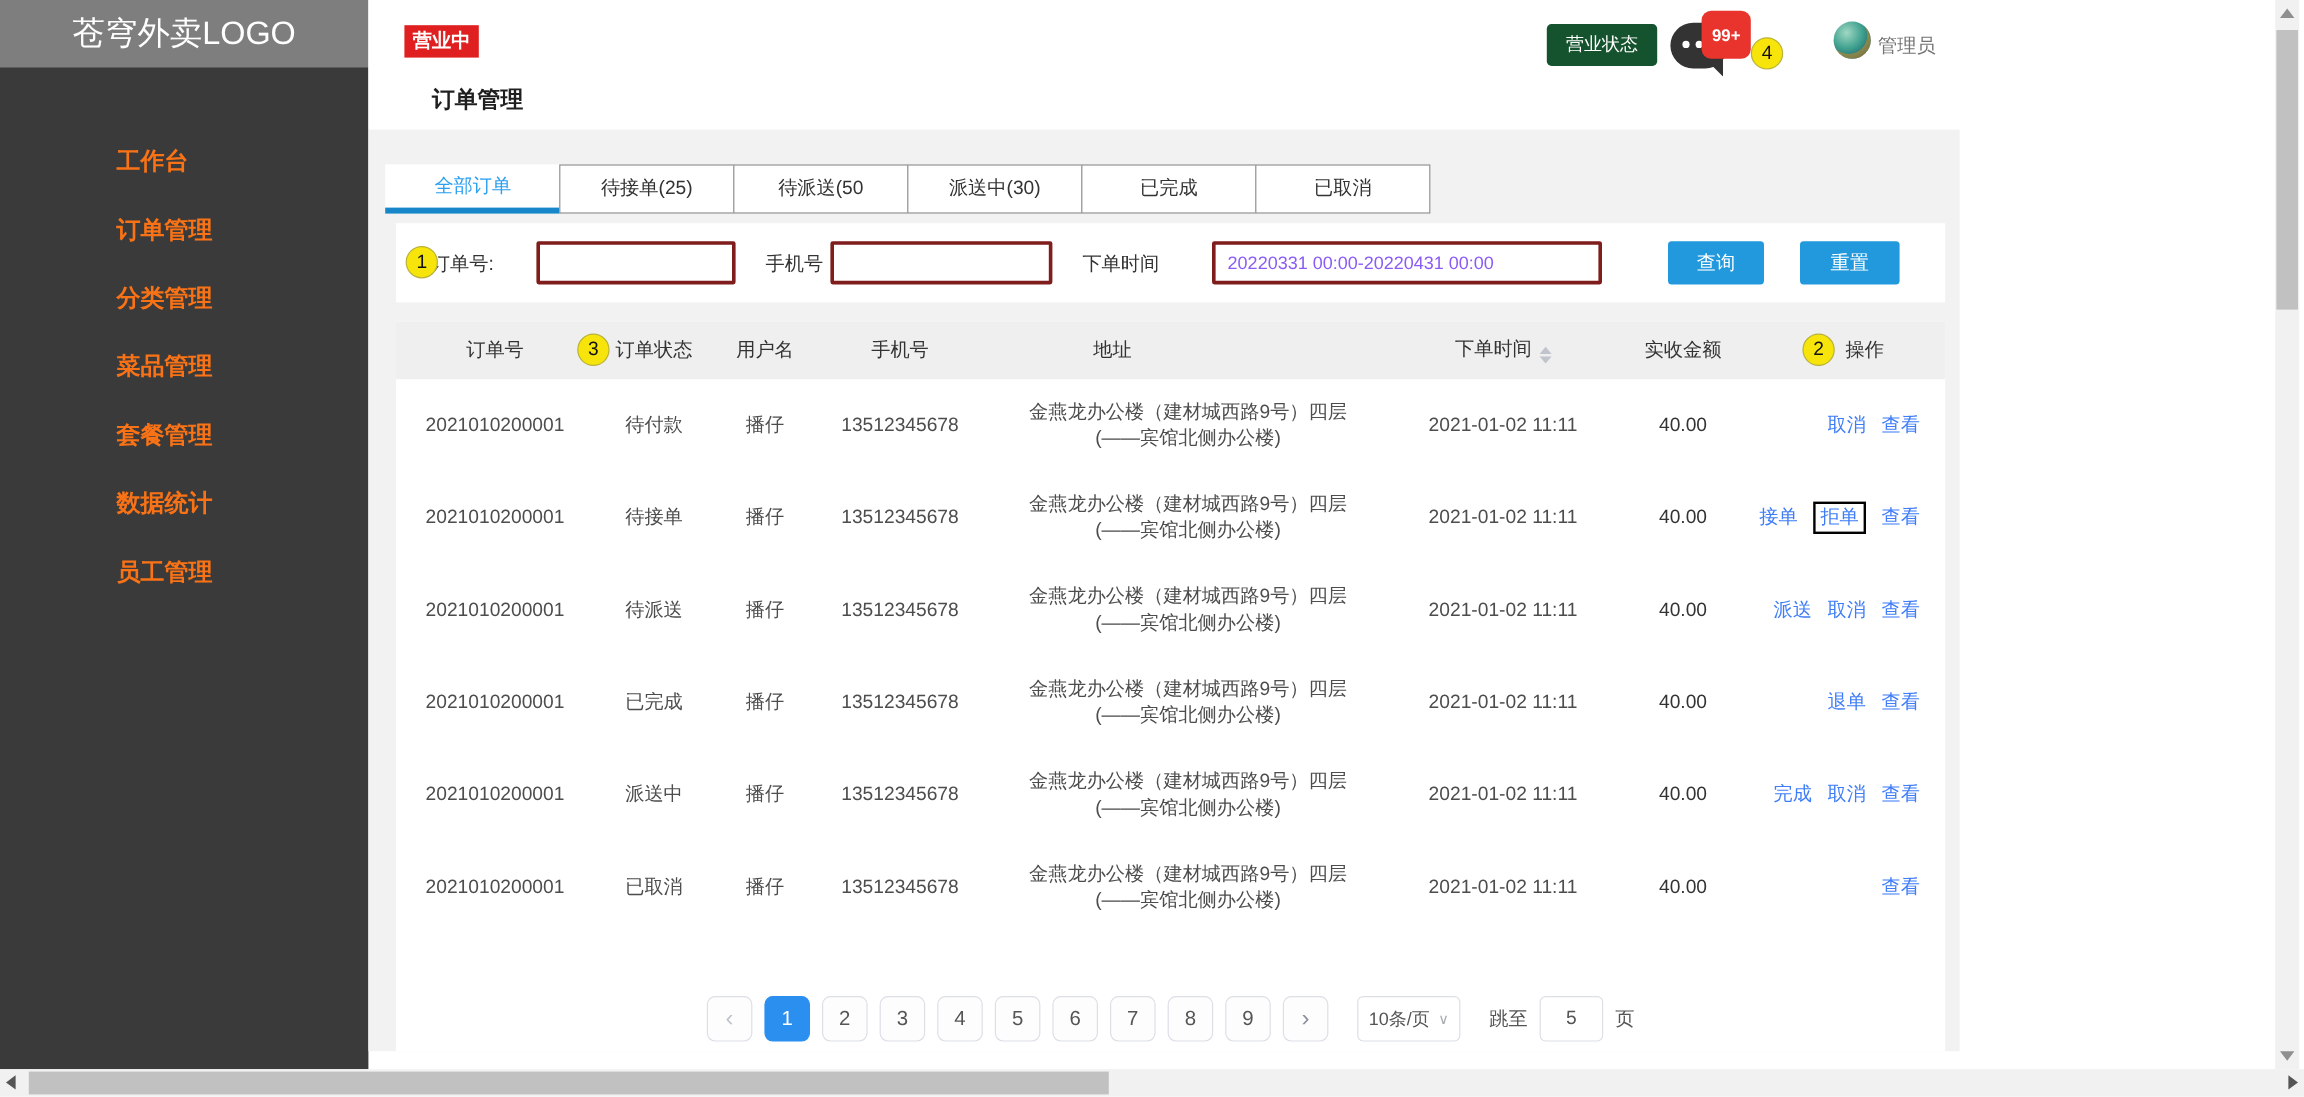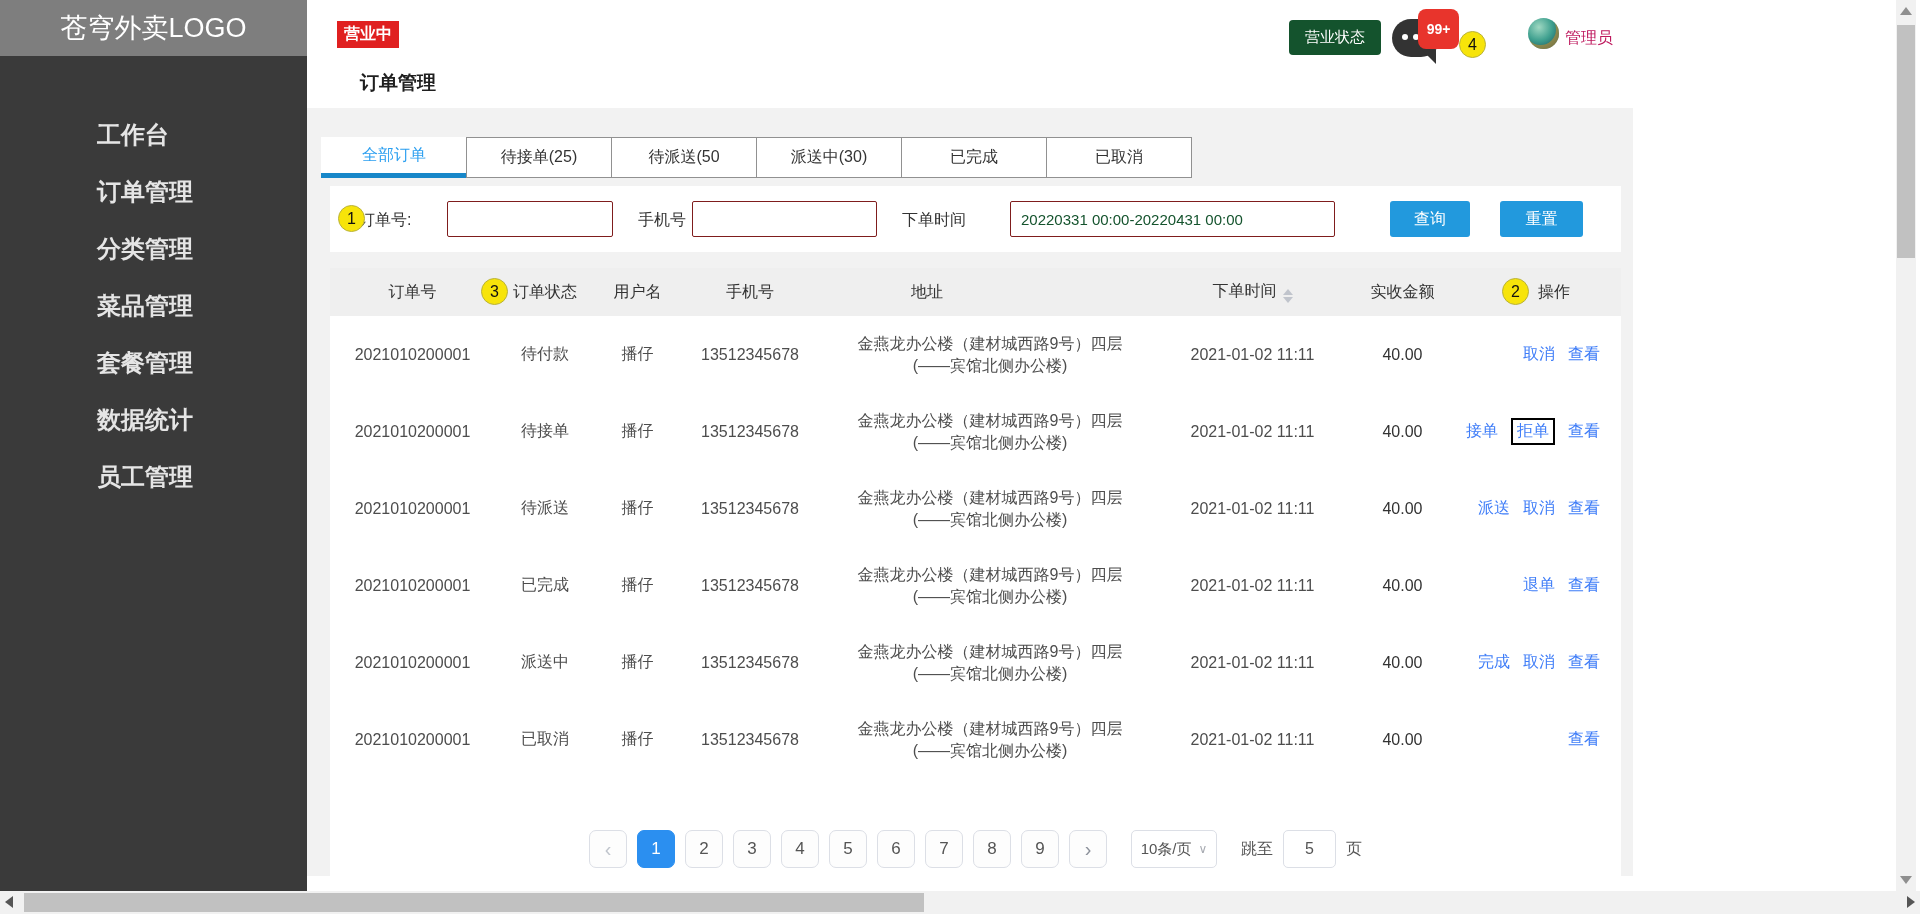--- a/index.html
+++ b/index.html
@@ -7,61 +7,61 @@
   body {
     position:relative; overflow:hidden; background:#ffffff;
     font-family:"Liberation Sans","DejaVu Sans",sans-serif; color:#333;
   }
   
   #logo-header{ position:absolute; left:0; top:0; width:307px; height:56px; background:#7e7e7e;
     color:#fff; display:flex; align-items:center; justify-content:center; font-size:27px; }
   #sidebar{ position:absolute; left:0; top:56px; width:307px; height:835px; background:#3a3a3a; }
   #menu{ position:absolute; top:50px; left:0; right:0; }
   .menu-item{ height:57px; display:flex; align-items:center; padding-left:97px;
-    color:#e5e5e5; font-weight:bold; font-size:24px; cursor:pointer; }
+    color:#f97316; font-weight:bold; font-size:20px; cursor:pointer; }
   
   #topbar{ position:absolute; left:307px; top:0; width:1326px; height:108px; background:#fff; }
   #open-badge{ position:absolute; left:30px; top:21px; height:27px; padding:0 7px; background:#e02020;
     color:#fff; font-weight:bold; font-size:16px; display:flex; align-items:center; }
   #page-title{ position:absolute; left:53px; top:70px; font-size:19px; font-weight:bold; color:#1f1f1f; }
   #status-btn{ position:absolute; left:982px; top:20px; width:92px; height:35px; background:#14532d;
     color:#fff; border:none; border-radius:4px; font-size:15px; cursor:pointer; }
   #chat-icon{ position:absolute; left:1085px; top:19px; width:48px; height:38px; background:#333;
     border-radius:19px; cursor:pointer; }
   #chat-icon::after{ content:""; position:absolute; right:4px; bottom:-7px; width:14px; height:14px;
     background:#333; clip-path:polygon(0 0,100% 0,100% 100%); }
   .chat-dots{ position:absolute; left:0; right:0; top:15px; display:flex; justify-content:center; gap:5px; }
   .chat-dots span{ width:6px; height:6px; border-radius:50%; background:#fff; }
   #notif-badge{ position:absolute; left:1111px; top:9px; min-width:41px; height:40px; background:#e8342c;
     border-radius:8px; color:#fff; font-size:14px; font-weight:bold; display:flex; align-items:center;
     justify-content:center; padding:0 5px; }
   #avatar{ position:absolute; left:1221px; top:18px; width:31px; height:31px; border-radius:50%;
     background:radial-gradient(circle at 35% 30%, #9fd8c2 0%, #3fa08f 45%, #1c5f66 80%, #144c52 100%);
     box-shadow:inset -3px -4px 0 rgba(210,140,40,.55); }
-  #admin-name{ position:absolute; left:1258px; top:28px; font-size:16px; color:#be185d; }
+  #admin-name{ position:absolute; left:1258px; top:28px; font-size:16px; color:#737373; }
   
   .marker{ position:absolute; width:27px; height:27px; border-radius:50%; background:#f7e40a;
     border:1px solid #b9b23a; color:#111; font-size:16px; display:flex; align-items:center;
     justify-content:center; z-index:6; }
   #marker4{ left:1152px; top:31px; }
   
   #content{ position:absolute; left:307px; top:108px; width:1326px; height:768px; background:#f2f2f2; }
   #tabs{ position:absolute; left:14px; top:29px; display:flex; }
   .tab{ width:146px; height:41px; background:#fff; border:1px solid #919191; margin-left:-1px;
     display:flex; align-items:center; justify-content:center; font-size:16px; color:#333; cursor:pointer; }
   .tab.active{ border:none; border-bottom:5px solid #1787c9; color:#2b9ff0; margin-left:0; }
   
   #filter-box{ position:absolute; left:23px; top:78px; width:1291px; height:66px; background:#fff; }
   #marker1{ left:8px; top:19px; }
   .f-label{ position:absolute; top:24px; font-size:16px; color:#333; }
   #order-no-label{ left:29px; }
   #phone-label{ left:308px; }
   #time-label{ left:572px; }
-  .f-input{ position:absolute; top:15px; height:36px; border:1px solid #7f1d1d; border-radius:2px;
-    background:#fff; font-size:15px; color:#14532d; padding:0 10px;
+  .f-input{ position:absolute; top:15px; height:36px; border:3px solid #7f1d1d; border-radius:2px;
+    background:#fff; font-size:15px; color:#8b5cf6; padding:0 10px;
     font-family:"Liberation Sans","DejaVu Sans",sans-serif; }
   #order-no-input{ left:117px; width:166px; }
   #phone-input{ left:362px; width:185px; }
   #time-input{ left:680px; width:325px; }
   .f-btn{ position:absolute; top:15px; height:36px; border:none; border-radius:3px; background:#2299dd;
     color:#fff; font-size:16px; cursor:pointer; }
   #search-btn{ left:1060px; width:80px; }
   #reset-btn{ left:1170px; width:83px; }
   
   #table-box{ position:absolute; left:23px; top:160px; width:1291px; height:608px; background:#fff; }

